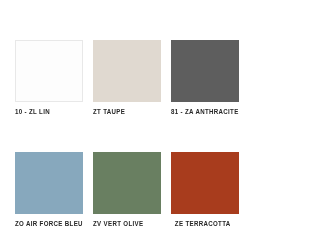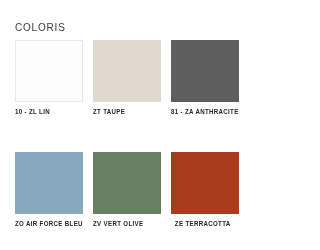--- a/index.html
+++ b/index.html
@@ -76,21 +76,20 @@
   }
   .swatch-label.label-indent {
     padding-left: 4px;
   }
 </style>
 </head>
 <body>
 
 <div class="page">
 
-  <div class="page-title">COLORIS</div>
 
   <div class="swatch-grid">
 
     <div class="swatch-row row-first">
 
       <div class="swatch-cell">
         <span class="swatch-chip has-outline" style="background:#fdfdfd;"></span>
         <span class="swatch-label">10 - ZL LIN</span>
       </div>
 

